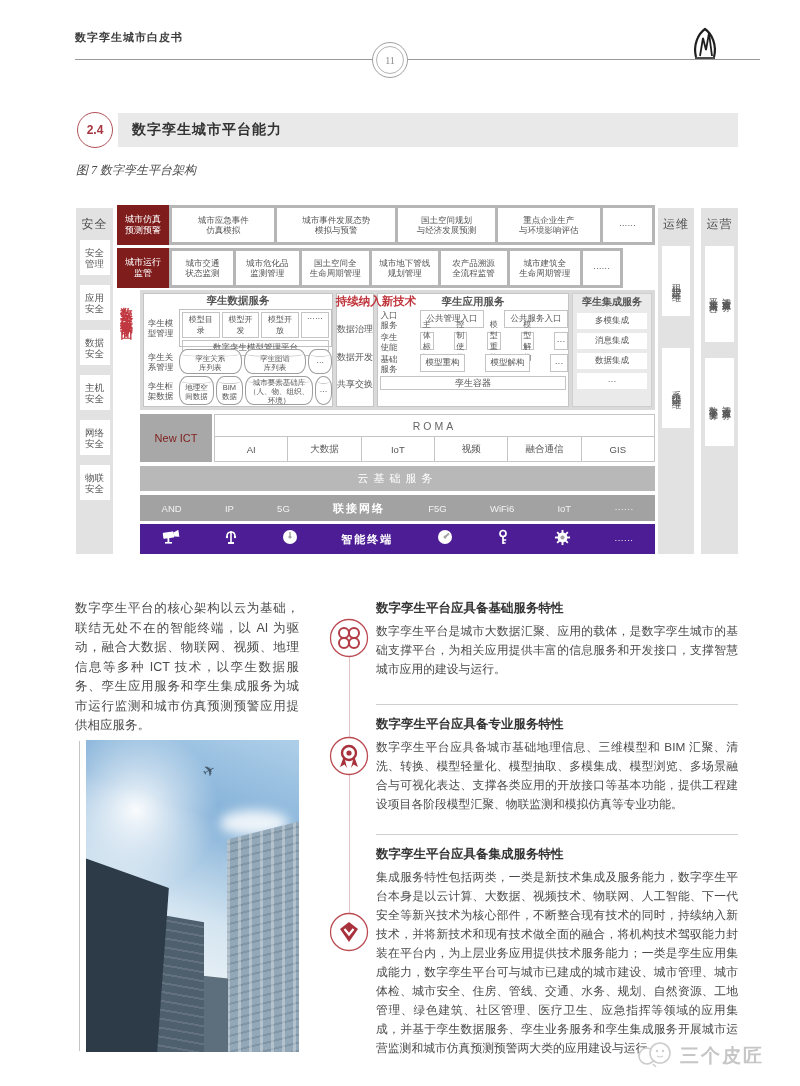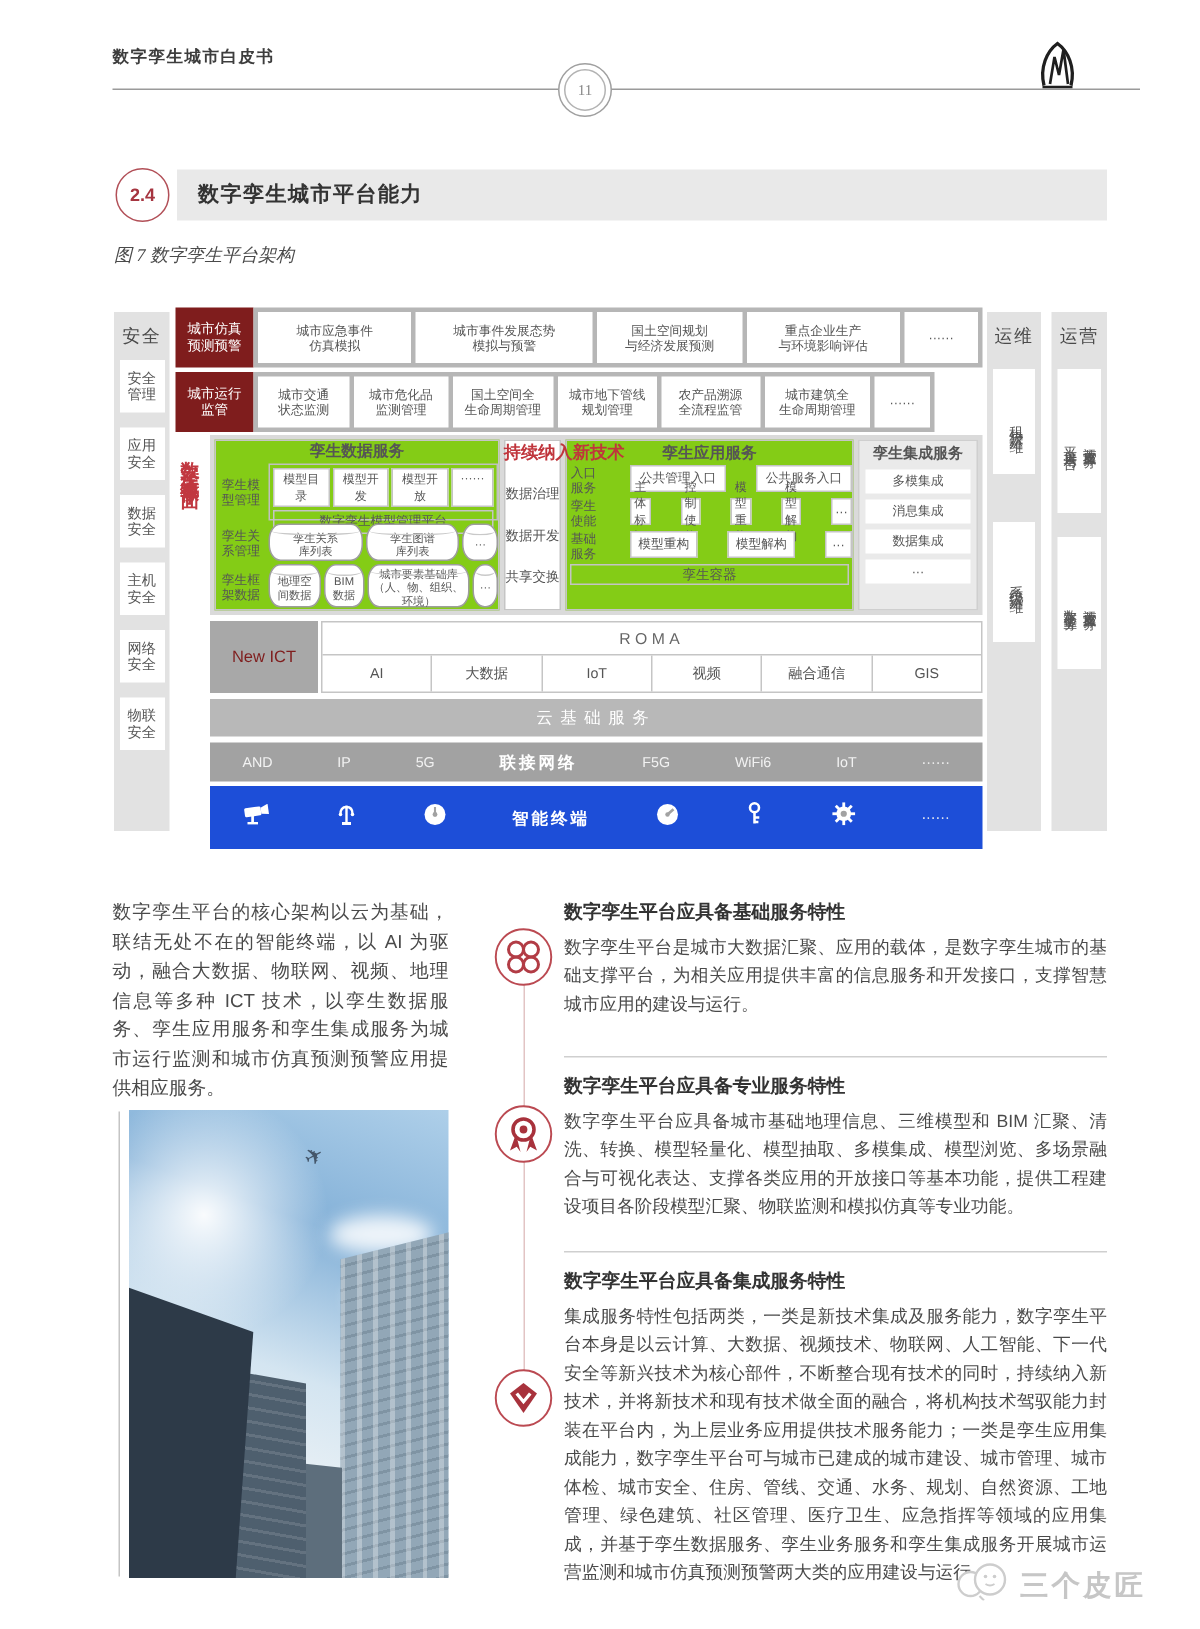--- a/index.html
+++ b/index.html
@@ -43,21 +43,21 @@
   .rstrip { flex:1; background:#b6b6b6; display:flex; gap:3px; padding:3px; }
   .rstrip .wb { background:#fff; font-size:8.5px; line-height:10.5px; color:#555; }
 
   .mirror { left:44px; top:95px; width:20px; height:230px; writing-mode:vertical-rl; text-orientation:upright;
             font-size:12.5px; font-weight:bold; color:#c13840; letter-spacing:3px; display:flex; align-items:center; }
 
   .band { left:68px; top:88px; width:515px; height:120px; background:#dadada; display:flex; gap:3px; padding:3px;
           position:absolute; }
   .platform-title { position:absolute; left:190px; top:4px; width:92px; text-align:center;
                     color:#c0353c; font-weight:bold; font-size:11.5px; z-index:2; }
-  .panel { background:#84cc16; border:1px solid #c5c5c5; display:flex; flex-direction:column; padding:0; }
+  .panel { background:#ffffff; border:1px solid #c5c5c5; display:flex; flex-direction:column; padding:0; }
   .p-head { height:15px; font-size:10.5px; font-weight:bold; color:#555; display:flex; align-items:center; justify-content:center; }
   .drow { display:flex; margin:1px 0; gap:2px; align-items:stretch; }
   .dlabel { width:33px; font-size:8.5px; line-height:10px; color:#555; }
   .mframe { flex:1; border:1px solid #c0c0c0; display:flex; flex-direction:column; }
   .chiprow { display:flex; gap:2px; padding:2px; }
   .chip { border:1px solid #c4c4c4; font-size:8px; color:#555; padding:1px 2px; text-align:center; background:#fff; }
   .pbar { margin:0 2px 2px; border:1px solid #c4c4c4; font-size:8.5px; color:#555; text-align:center; padding:1px 0; }
   .cyl { position:relative; border:1px solid #9d9d9d; border-radius:8px/11px; background:#fff;
          font-size:7.5px; line-height:9px; color:#555; padding:3px 1px 1px; }
   .cyl::before { content:""; position:absolute; top:1px; left:1px; right:1px; height:5px;
@@ -77,21 +77,21 @@
   .roma { height:22px; border-bottom:1px solid #c5c5c5; font-size:10.5px; color:#666; letter-spacing:3px; }
   .techs { flex:1; display:flex; }
   .tech { flex:1; border-right:1px solid #c5c5c5; font-size:9.5px; color:#555; }
   .tech:last-child { border-right:none; }
 
   .cloud-bar { left:68px; top:264px; width:515px; height:25px; background:#b8b8b8; color:#fff;
                font-size:11px; letter-spacing:5px; }
   .net-row { left:68px; top:293px; width:515px; height:26px; background:#a2a2a2; display:flex;
              align-items:center; justify-content:space-around; color:#f2f2f2; font-size:9.5px; }
   .net-label { font-size:11px; font-weight:bold; color:#fff; letter-spacing:2px; }
-  .term-row { left:68px; top:322px; width:515px; height:42px; background:#1d4ed8; display:flex;
+  .term-row { left:68px; top:322px; width:515px; height:30px; background:#4c1d95; display:flex;
               align-items:center; justify-content:space-around; color:#fff; }
   .term-label { font-size:11px; font-weight:bold; letter-spacing:2px; }
   .term-dots { font-size:9.5px; color:#f2f2f2; }
 
   .om-col { left:586px; top:6px; width:36px; height:346px; }
   .op-col { left:629px; top:6px; width:37px; height:346px; }
   .vbox { position:absolute; left:4px; background:#fff; display:flex; align-items:center; justify-content:center; }
   .vtext1 { writing-mode:vertical-rl; text-orientation:upright; font-size:9.5px; letter-spacing:2px; color:#555; }
   .vtext2 { writing-mode:vertical-lr; text-orientation:upright; white-space:pre-line;
             font-size:9px; line-height:13px; letter-spacing:1px; color:#555; }

